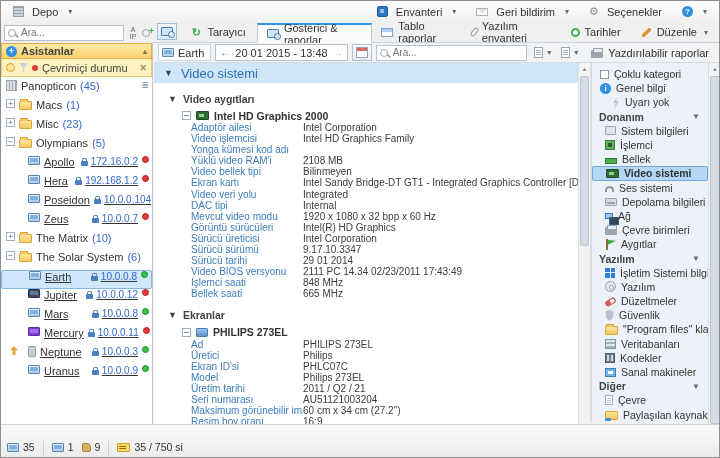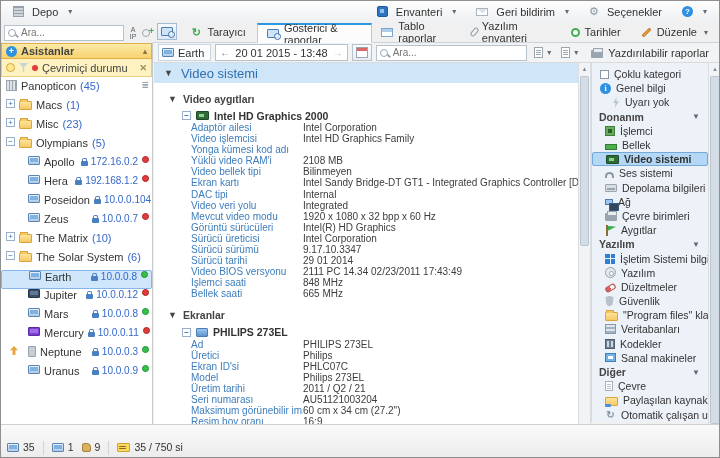--- a/index.html
+++ b/index.html
@@ -41,21 +41,21 @@
   .assist-item .close{margin-left:auto;color:#a08a50;font-size:9px;font-weight:bold;}
   .tree{flex:1;padding-top:3px;overflow:hidden;}
   .trow{height:19px;display:flex;align-items:flex-start;gap:4px;padding:0 3px 0 5px;white-space:nowrap;}
   .trow .cnt{color:#3568c9;}
   .trow .ip{margin-left:auto;display:flex;align-items:center;gap:3px;color:#3568c9;font-size:10px;}
   .trow.node{padding-left:27px;}
   .trow.node.sel{background:#cfe6fb;border:1px solid #84b6e8;border-radius:2px;height:19px;}
   .expander{width:9px;height:9px;border:1px solid #9bb0c8;background:#fff;color:#3a6ea5;font-size:8px;line-height:7px;text-align:center;flex:none;}
   .props-ic{margin-left:auto;color:#7c8a99;font-size:9px;}
   .badge-up{position:absolute;left:9px;width:8px;height:9px;background:#e8a33d;clip-path:polygon(50% 0,100% 48%,68% 48%,68% 100%,32% 100%,32% 48%,0 48%);}
-  .noderel{position:relative;}
+  .noderel{position:relative;text-decoration:underline;}
 
   
   .statusbar{position:absolute;bottom:0;left:0;right:0;height:20px;background:linear-gradient(#fafafa,#ececec);border-top:1px solid #cfcfcf;display:flex;align-items:flex-start;padding:16px 6px;gap:8px;font-size:10.5px;}
   .status-sep{width:1px;height:14px;background:#d2d2d2;}
   .status-item{display:flex;align-items:center;gap:4px;}
 
   
   .main{position:absolute;top:62px;left:153px;width:424px;bottom:20px;background:#fff;overflow:hidden;}
   .main-header{height:20px;background:#cfe5f8;color:#2e6fb0;font-size:13px;display:flex;align-items:center;gap:8px;padding-left:10px;}
   .main-header .tri{color:#444;font-size:9px;}
@@ -448,26 +448,26 @@
         </div>
         <div class="drow">
           <span class="dl">Video bellek tipi</span>
           <span class="dv">Bilinmeyen</span>
         </div>
         <div class="drow">
           <span class="dl">Ekran kartı</span>
           <span class="dv">Intel Sandy Bridge-DT GT1 - Integrated Graphics Controller [D2/J1/Q0] [Micro-Star Internat...</span>
         </div>
         <div class="drow">
+          <span class="dl">Video veri yolu</span>
+          <span class="dv">Integrated</span>
+        </div>
+        <div class="drow">
           <span class="dl">DAC tipi</span>
           <span class="dv">Internal</span>
-        </div>
-        <div class="drow">
-          <span class="dl">Video veri yolu</span>
-          <span class="dv">Integrated</span>
         </div>
         <div class="drow">
           <span class="dl">Mevcut video modu</span>
           <span class="dv">1920 x 1080 x 32 bpp x 60 Hz</span>
         </div>
         <div class="drow">
           <span class="dl">Görüntü sürücüleri</span>
           <span class="dv">Intel(R) HD Graphics</span>
         </div>
         <div class="drow">
@@ -560,20 +560,24 @@
     <div class="cat-row" style="padding-left:20px;">
       <span class="ic ic-bolt"></span>
       <span>Uyarı yok</span>
     </div>
     <div id="cat-groups">
         <div class="cat-row group">
           <span>Donanım</span>
           <span class="gtri">▼</span>
         </div>
         <div class="cat-row">
+          <span class="ic ic-system"></span>
+          <span>Sistem bilgileri</span>
+        </div>
+        <div class="cat-row">
           <span class="ic ic-chip"></span>
           <span>İşlemci</span>
         </div>
         <div class="cat-row">
           <span class="ic ic-ram"></span>
           <span>Bellek</span>
         </div>
         <div class="cat-row sel">
           <span class="ic ic-gpu"></span>
           <span>Video sistemi</span>

